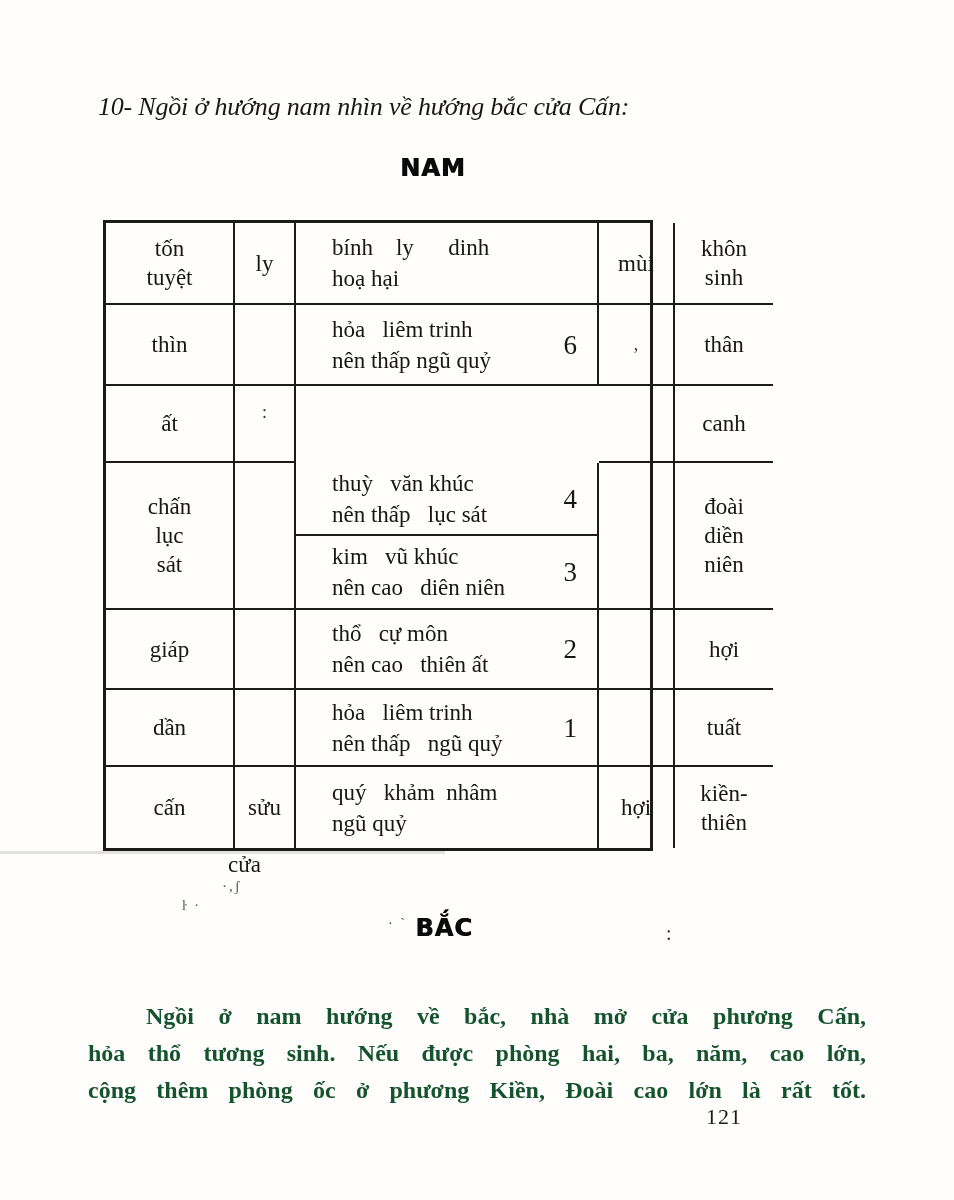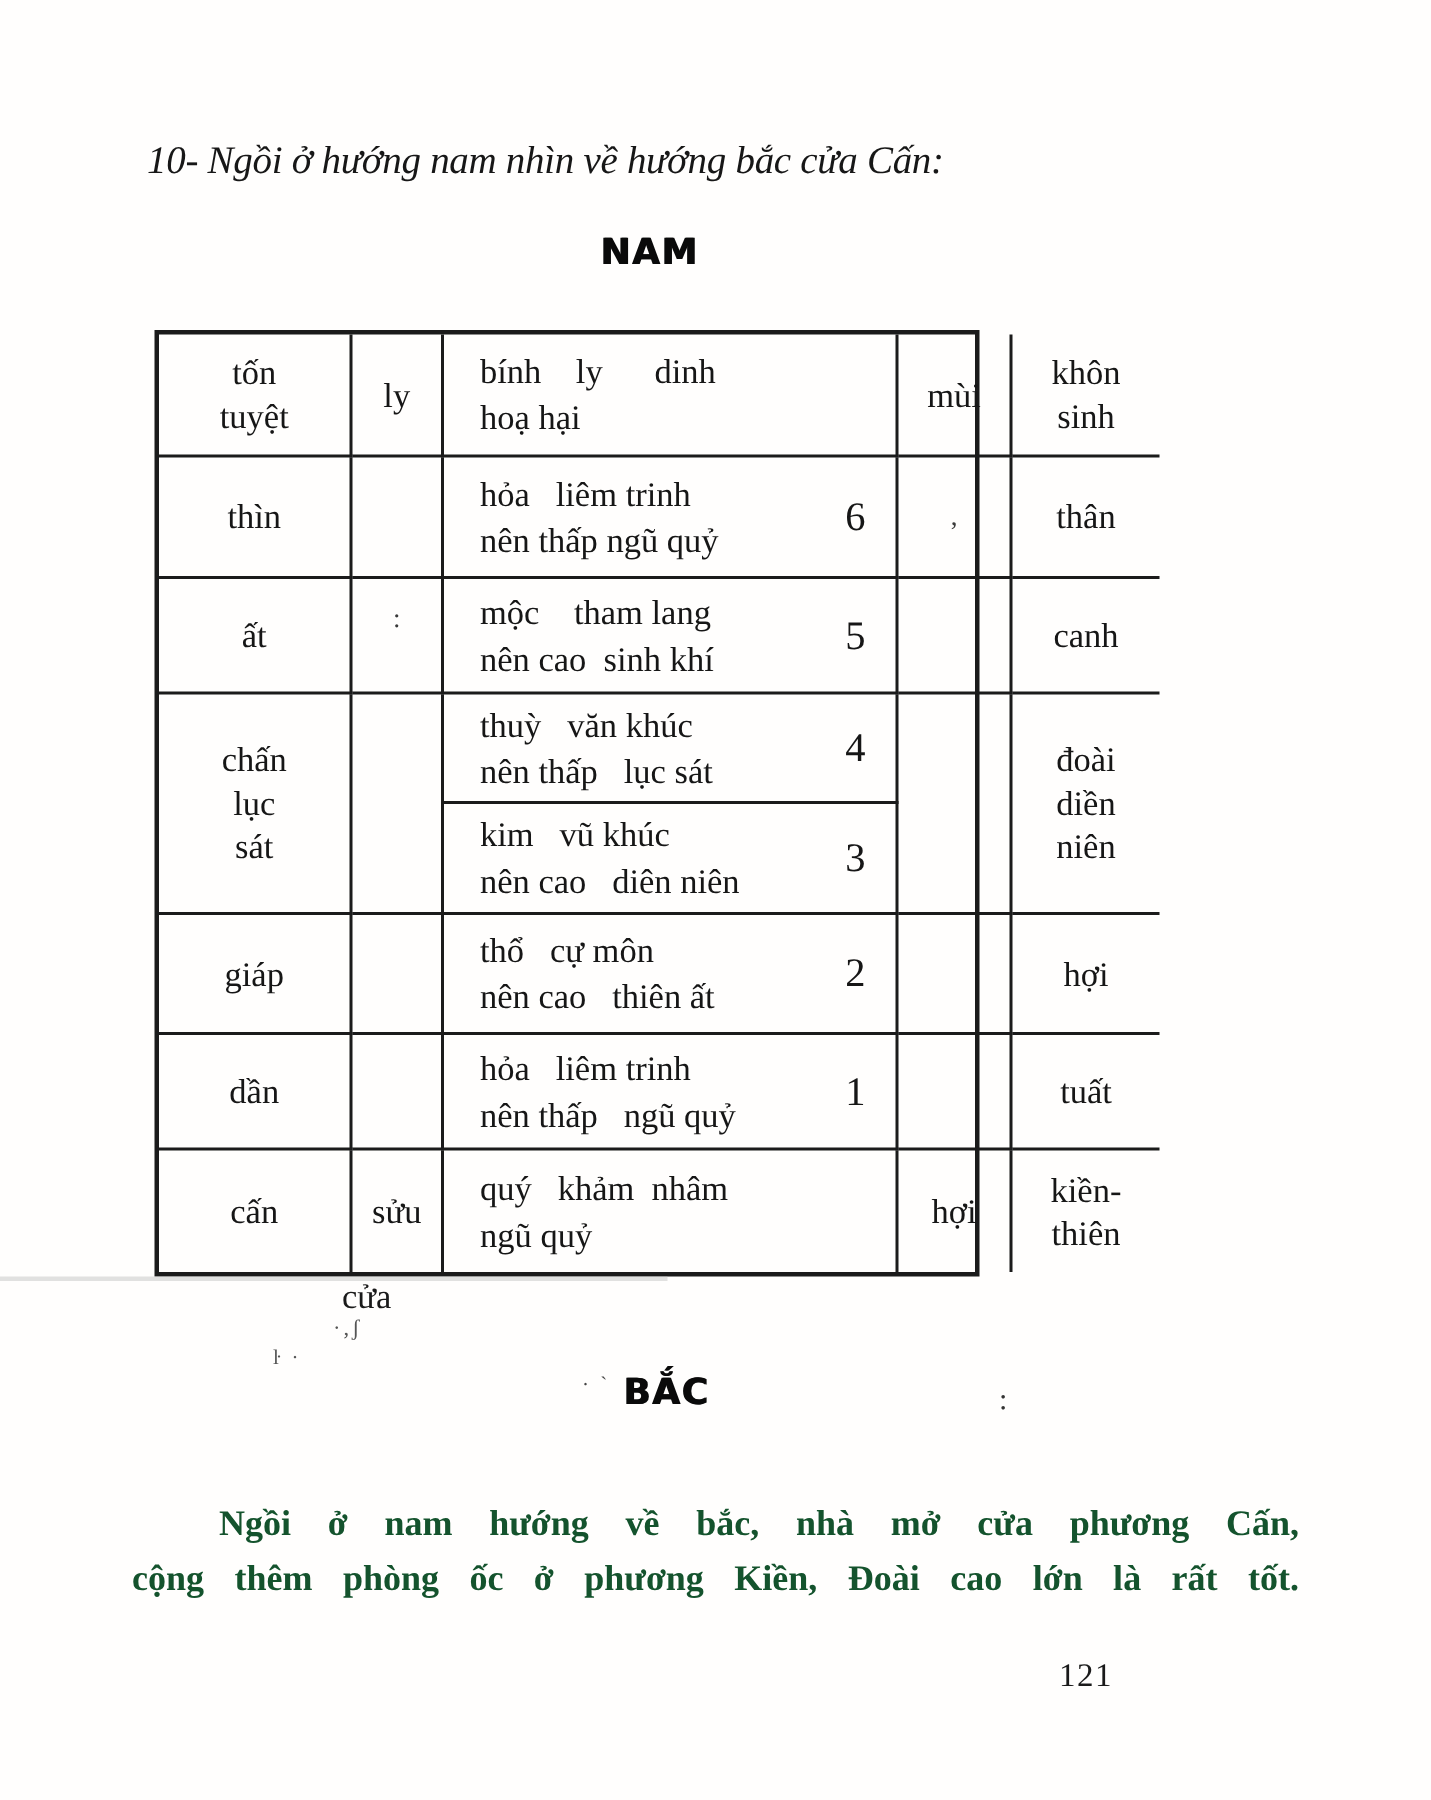--- a/index.html
+++ b/index.html
@@ -13,21 +13,21 @@
   .compass.nam{ left:400px; top:154px; width:72px; text-align:left; }
   .compass.bac{ left:408px; top:914px; width:72px; text-align:center; }
 
   .ftable{ position:absolute; left:103px; top:220px; width:550px; height:631px; display:grid;
            grid-template-columns:129px 61px 303px 76px 98px;
            grid-template-rows:82px 81px 77px 73px 74px 80px 77px 81px;
            border:3px solid var(--ink); box-sizing:border-box; background:#fffefd; }
   .cell{ border-right:2px solid var(--ink); border-bottom:2px solid var(--ink);
          display:flex; align-items:center; justify-content:center; text-align:center;
          white-space:pre-wrap; font-size:23px; line-height:29px; color:#161616; overflow:hidden; }
-  .c3{ justify-content:flex-start; text-align:left; padding-left:24px; position:relative; box-sizing:border-box; }
+  .c3{ justify-content:flex-start; text-align:left; padding-left:36px; position:relative; box-sizing:border-box; }
   .c3text{ white-space:pre-wrap; line-height:31px; }
   .num{ position:absolute; right:20px; top:50%; transform:translateY(-50%); font-size:27px; }
   .nr{ border-right:none; }
   .nb{ border-bottom:none; }
   .tiny{ font-size:18px; color:#3a3a3a; }
   .mark-top{ align-items:flex-start; padding-top:12px; box-sizing:border-box; }
 
   .door{ position:absolute; left:228px; top:852px; font-size:23px; color:#1a1a1a; }
   .artifact{ position:absolute; color:#555; font-size:15px; letter-spacing:2px; }
   .a1{ left:222px; top:878px; }
@@ -69,25 +69,20 @@
     <div class="cell c3" style="grid-row:2;grid-column:3">
       <div class="c3text">hỏa   liêm trinh
 nên thấp ngũ quỷ</div>
       <div class="num">6</div>
     </div>
     <div class="cell tiny" style="grid-row:2;grid-column:4">,</div>
     <div class="cell nr" style="grid-row:2;grid-column:5">thân</div>
 
     <div class="cell" style="grid-row:3;grid-column:1">ất</div>
     <div class="cell tiny mark-top" style="grid-row:3;grid-column:2">:</div>
-    <div class="cell c3" style="grid-row:3;grid-column:3">
-      <div class="c3text">mộc    tham lang
-nên cao  sinh khí</div>
-      <div class="num">5</div>
-    </div>
     <div class="cell" style="grid-row:3;grid-column:4"></div>
     <div class="cell nr" style="grid-row:3;grid-column:5">canh</div>
 
     <div class="cell" style="grid-row:4 / span 2;grid-column:1">chấn
 lục
 sát</div>
     <div class="cell" style="grid-row:4 / span 2;grid-column:2"></div>
     <div class="cell c3" style="grid-row:4;grid-column:3">
       <div class="c3text">thuỳ   văn khúc
 nên thấp   lục sát</div>
@@ -138,18 +133,19 @@
   <div class="door">cửa</div>
   <div class="artifact a1">·,ʃ</div>
   <div class="artifact a2">ŀ ·</div>
   <div class="artifact a3">· ˋ</div>
   <div class="artifact a4">:</div>
 
   <div class="compass bac">BẮC</div>
 
   <div class="para">
     <div class="pl indent">Ngồi ở nam hướng về bắc, nhà mở cửa phương Cấn,</div>
+    <div class="pl">hỏa thổ tương sinh. Nếu được phòng hai, ba, năm, cao lớn,</div>
     <div class="pl">cộng thêm phòng ốc ở phương Kiền, Đoài cao lớn là rất tốt.</div>
   </div>
 
   <div class="pagenum">121</div>
 
 </div>
 
 </body></html>

